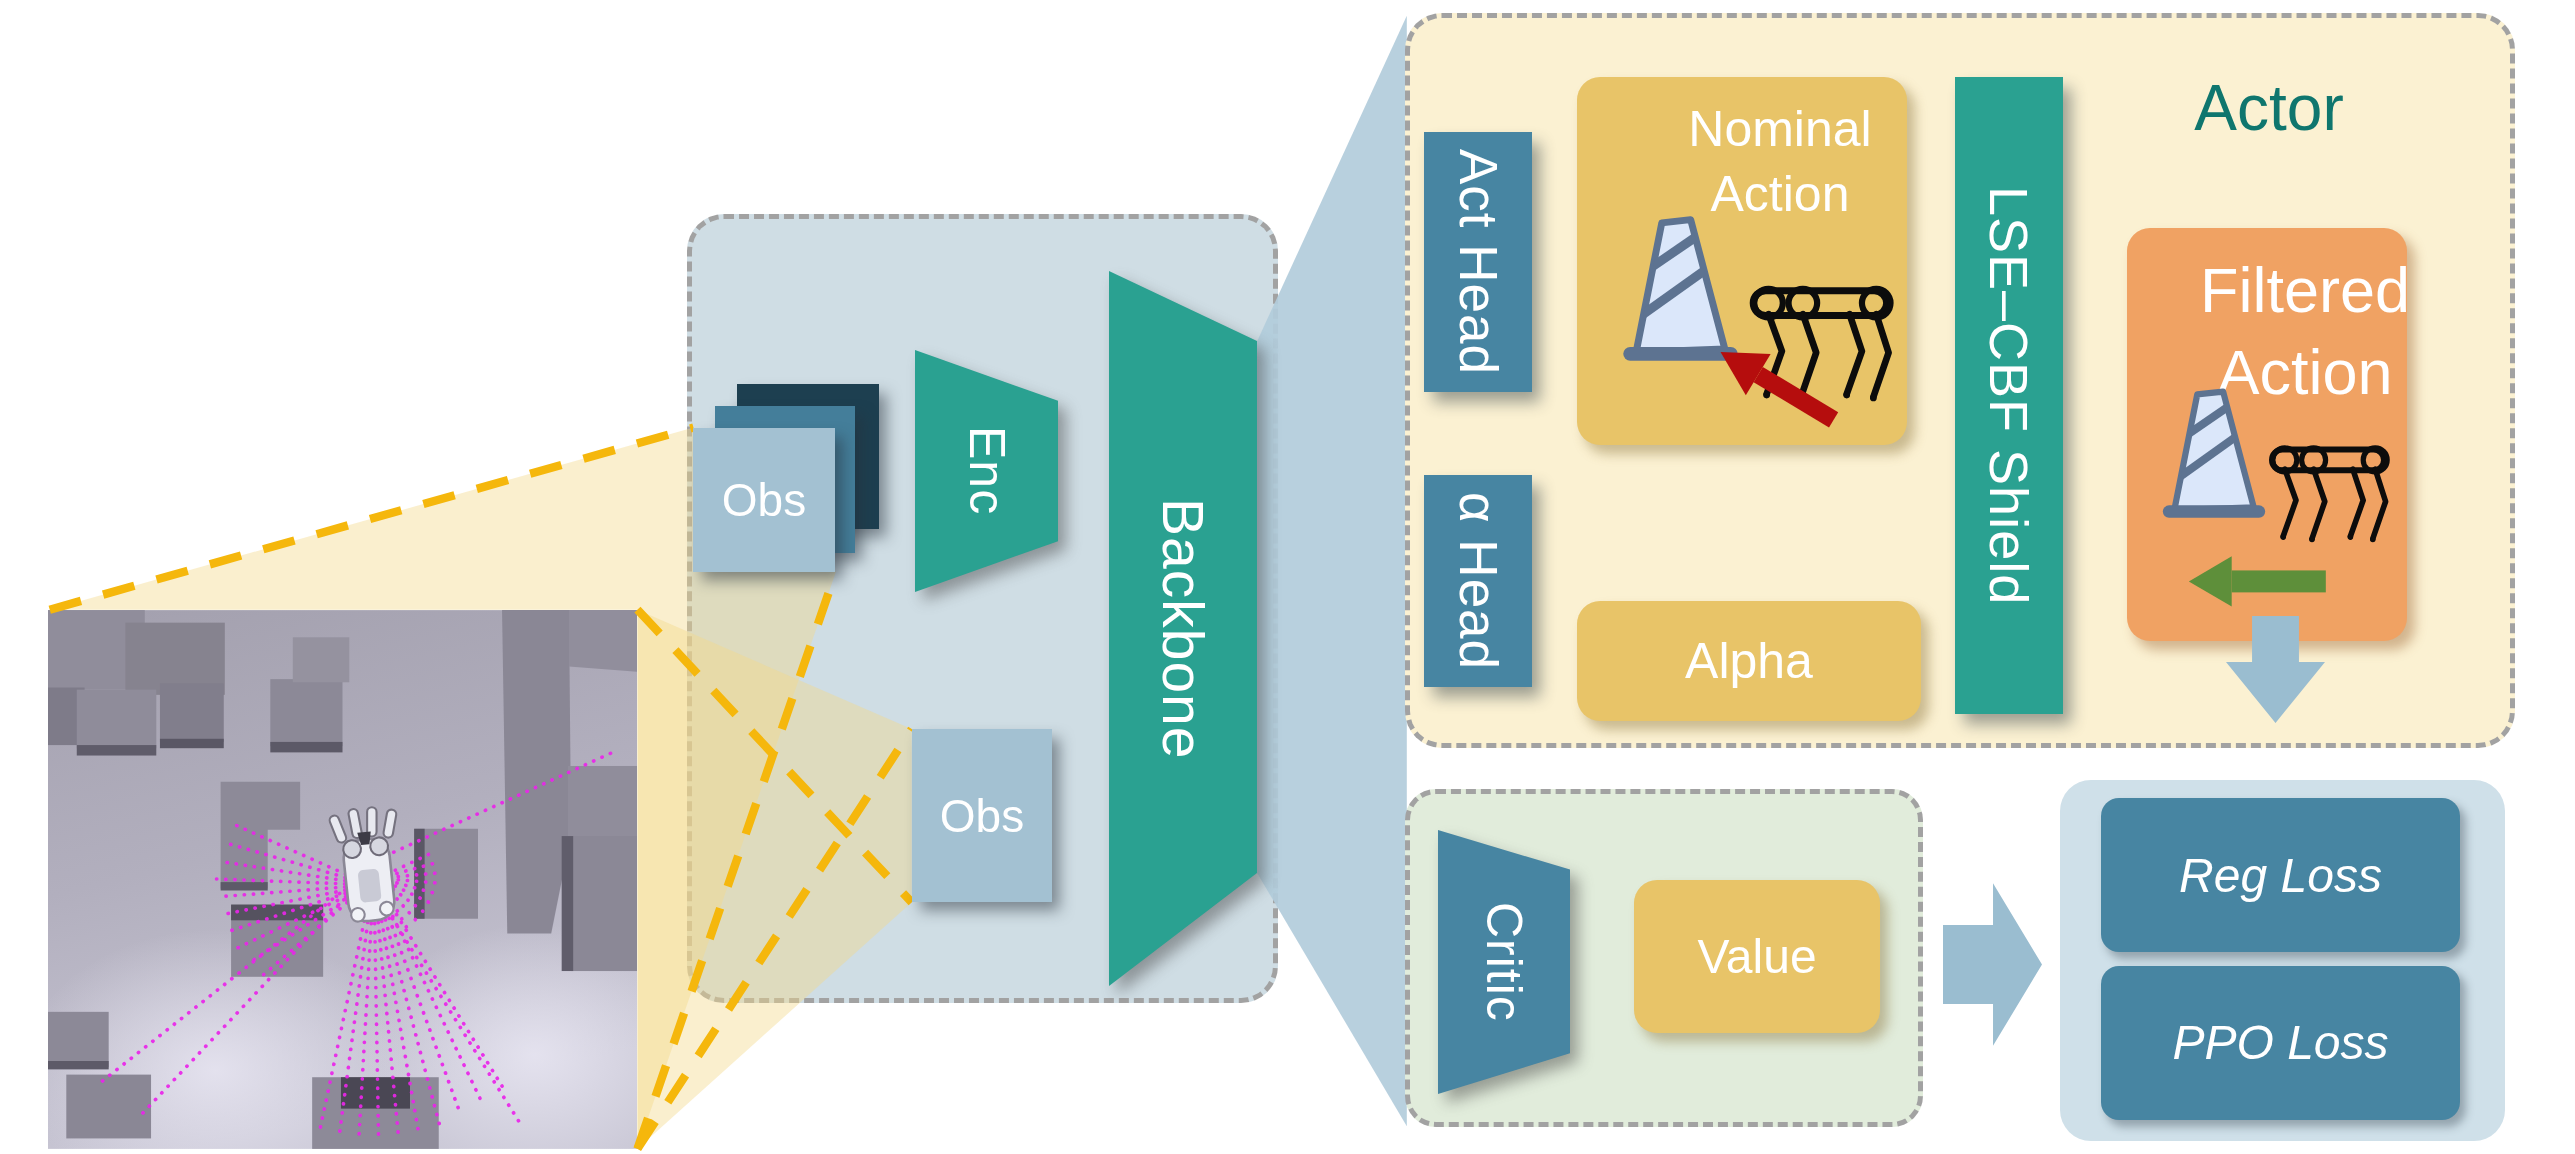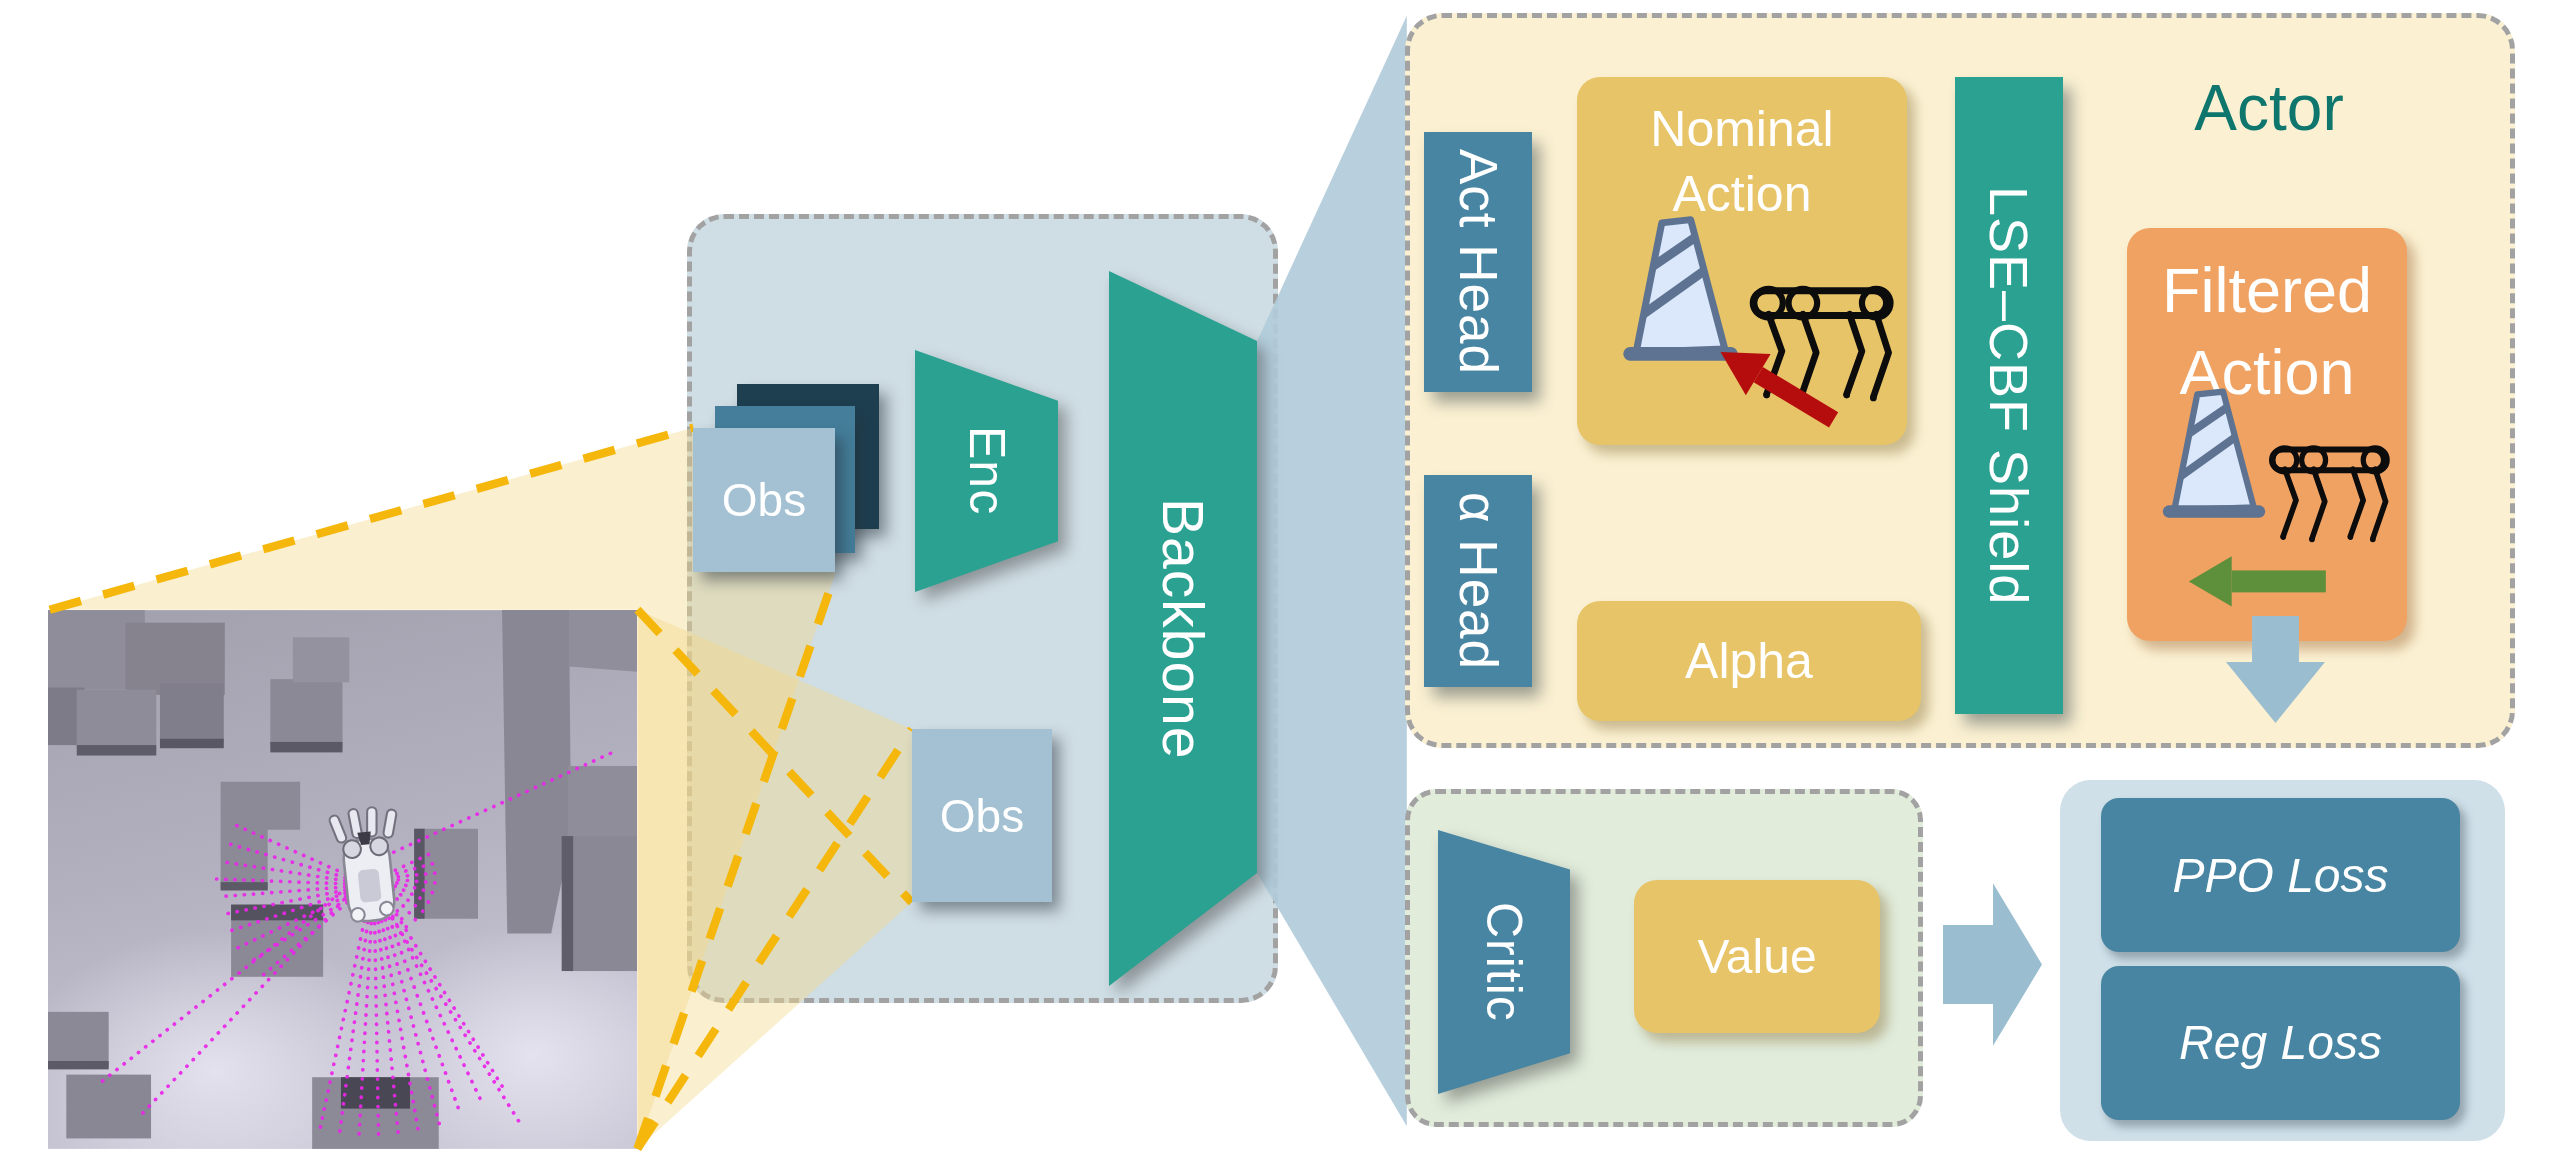--- a/index.html
+++ b/index.html
@@ -24,21 +24,21 @@
            box-shadow:7.3px 8.4px 11.5px rgba(130,105,45,.40);}
   .orangebox{position:absolute;background:#f0a263;border-radius:23px;color:#fff;
            box-shadow:7.3px 8.4px 11.5px rgba(150,90,40,.40);}
   .lossbox{background:#4785a2;border-radius:18px;color:#fff;font-style:italic;font-size:48px;
            display:flex;align-items:center;justify-content:center;
            box-shadow:5.2px 6.3px 8.4px rgba(40,55,65,.35);}
   
   .trapwrap{position:absolute;filter:drop-shadow(8.4px 9.4px 7.3px rgba(60,60,60,.45));}
   .trap{width:100%;height:100%;background:#2aa191;display:flex;align-items:center;justify-content:center;}
   .obs-square{position:absolute;box-shadow:8.4px 9.4px 13.6px rgba(40,50,60,.5);}
-  .label-2l{width:100%;text-align:center;line-height:1.3;font-size:50px;color:#fff;}
+  .label-2l{width:100%;text-align:center;line-height:1.3;font-size:50px;color:#fff;margin-left:38px;}
   .boxtitle{color:#0f766e;font-size:64px;}
 </style>
 </head>
 <body>
 
 <div id="canvas">
 
   <div class="panel panel-blue" style="left:687px;top:214px;width:591px;height:789px;"></div>
 
   <svg class="abs" style="left:48px;top:610px;" width="589" height="539" viewBox="0 0 1126 1030">
@@ -285,21 +285,21 @@
     <span>Value</span>
   </div>
 
   <svg class="abs" style="left:1943px;top:883px;" width="99" height="163" viewBox="0 0 190 312">
     <polygon points="0,80 96,80 96,0 190,156 96,312 96,232 0,232" fill="#9abdd0"></polygon>
   </svg>
 
   <div class="panel-loss" style="left:2060px;top:780px;width:445px;height:361px;
               display:flex;flex-direction:column;gap:13.6px;padding:18px 45px 21px 41px;">
     <div class="lossbox" style="flex:1;">
+      <span>Reg Loss</span>
+    </div>
+    <div class="lossbox" style="flex:1;">
       <span>PPO Loss</span>
     </div>
-    <div class="lossbox" style="flex:1;">
-      <span>Reg Loss</span>
-    </div>
   </div>
 
 </div>
 
 
 </body></html>

